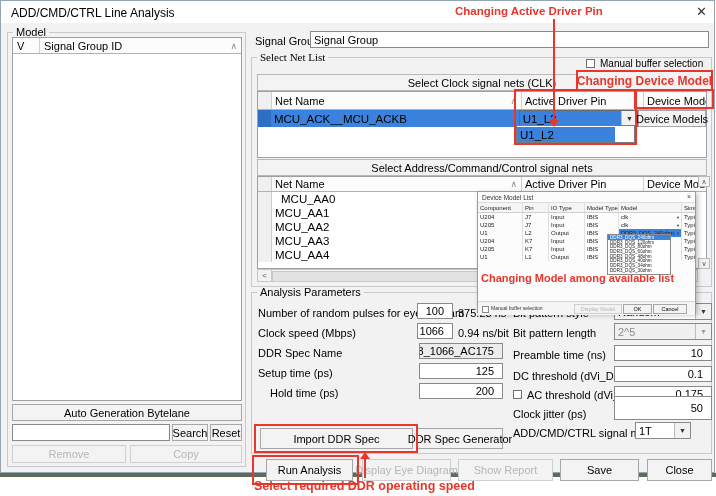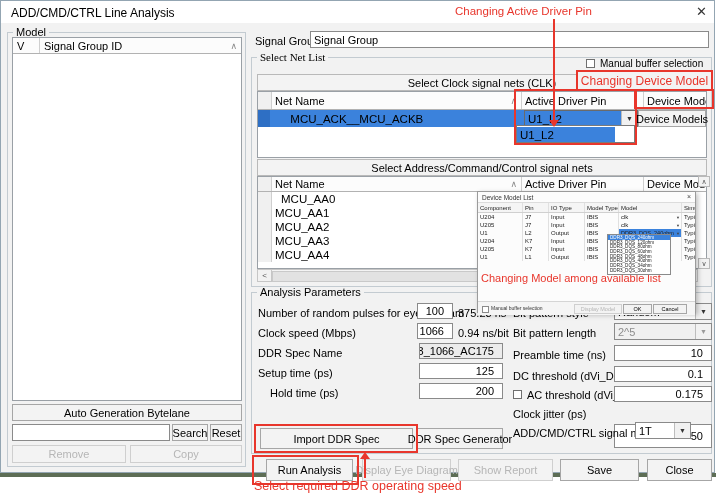--- a/index.html
+++ b/index.html
@@ -27,21 +27,21 @@
   .combo.disabled{background:#f0f0f0;color:#8d8d8d;}
   .hbar{display:flex;align-items:center;justify-content:center;background:#f3f3f3;
         border:1px solid #b9b9b9;font-size:11px;}
   .tbl{background:#fff;border:1px solid #9aa0a6;}
   .thead{display:flex;background:#fcfcfc;border-bottom:1px solid #b2b2b2;align-items:center;}
   .thcell{border-right:1px solid #cfcfcf;height:100%;display:flex;align-items:center;
           font-size:11px;white-space:nowrap;overflow:hidden;}
   .gut{background:#f0f0f0;border-right:1px solid #cfcfcf;}
   .sort{color:#8d8d8d;font-size:9px;margin-left:auto;margin-right:4px;}
   .checkbox{width:9px;height:9px;background:#fff;border:1px solid #707070;}
-  .red{color:#e8362c;font-weight:normal;text-align:center;}
+  .red{color:#e8362c;font-weight:bold;text-align:center;}
   .redbox{border:2px solid #e8362c;pointer-events:none;}
   .arrow-line{width:2px;background:#e8362c;}
   .tri-down{width:0;height:0;border-left:5px solid transparent;border-right:5px solid transparent;
             border-top:7px solid #e8362c;}
   .tri-up{width:0;height:0;border-left:5px solid transparent;border-right:5px solid transparent;
           border-bottom:7px solid #e8362c;}
   .scrollbtn{background:#f2f2f2;border:1px solid #b9b9b9;display:flex;align-items:center;
              justify-content:center;font-size:7px;color:#555;}
   .sel{background:#3b82dc;}
   
@@ -99,21 +99,21 @@
       <div class="thcell gut" style="width:13px;"></div>
       <div class="thcell" style="width:246px;padding-left:3px;">
         <span>Net Name</span>
         <span class="sort">∧</span>
       </div>
       <div class="thcell" style="width:118px;padding-left:3px;">Active Driver Pin</div>
       <div class="thcell" style="flex:1;padding-left:3px;border-right:none;">Device Models</div>
     </div>
     <div style="display:flex;height:17px;">
       <div style="width:13px;background:#2e6fc4;"></div>
-      <div class="sel" style="width:246px;font-size:11.5px;display:flex;align-items:center;padding-left:20px;">MCU_ACK__MCU_ACKB</div>
+      <div class="sel" style="width:246px;font-size:11.5px;display:flex;align-items:center;padding-left:3px;">MCU_ACK__MCU_ACKB</div>
       <div class="combo" style="width:118px;border-color:#6a6a6a;">
         <div class="val sel" style="font-size:11.5px;">U1_L2</div>
         <div class="arr">▼</div>
       </div>
       <div style="flex:1;display:flex;align-items:center;justify-content:center;">
         <div class="btn" style="width:66px;height:15px;">Device Models</div>
       </div>
     </div>
   </div>
 
@@ -311,21 +311,21 @@
   <div class="abs input num" style="left:614px;top:345px;width:98px;height:16px;">10</div>
 
   <div class="abs lbl" style="left:513px;top:370px;">DC threshold (dVi_DC)</div>
   <div class="abs input num" style="left:614px;top:366px;width:98px;height:16px;">0.1</div>
 
   <div class="abs checkbox" style="left:513px;top:390px;"></div>
   <div class="abs lbl" style="left:527px;top:389px;">AC threshold (dVi_AC)</div>
   <div class="abs input num" style="left:614px;top:386px;width:98px;height:16px;">0.175</div>
 
   <div class="abs lbl" style="left:513px;top:408px;">Clock jitter (ps)</div>
-  <div class="abs input num" style="left:614px;top:424px;width:98px;height:24px;">50</div>
+  <div class="abs input num" style="left:614px;top:396px;width:98px;height:24px;">50</div>
 
   <div class="abs lbl" style="left:513px;top:427px;">ADD/CMD/CTRL signal mode</div>
   <div class="abs combo" style="left:635px;top:422px;width:56px;height:17px;">
     <div class="val">1T</div>
     <div class="arr">▼</div>
   </div>
 
   <div class="abs btn" style="left:260px;top:428px;width:153px;height:21px;">Import DDR Spec</div>
   <div class="abs btn" style="left:417px;top:428px;width:86px;height:21px;">DDR Spec Generator</div>
 

